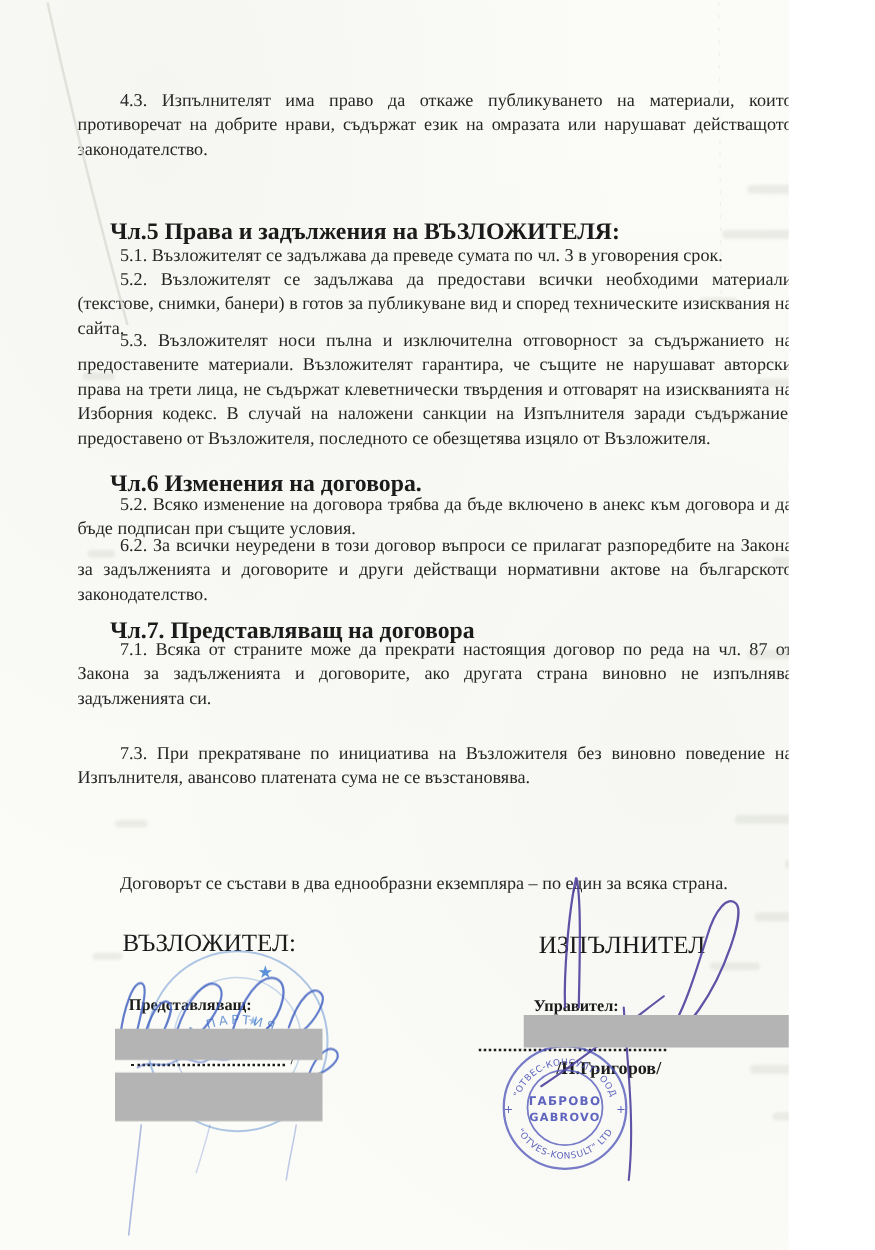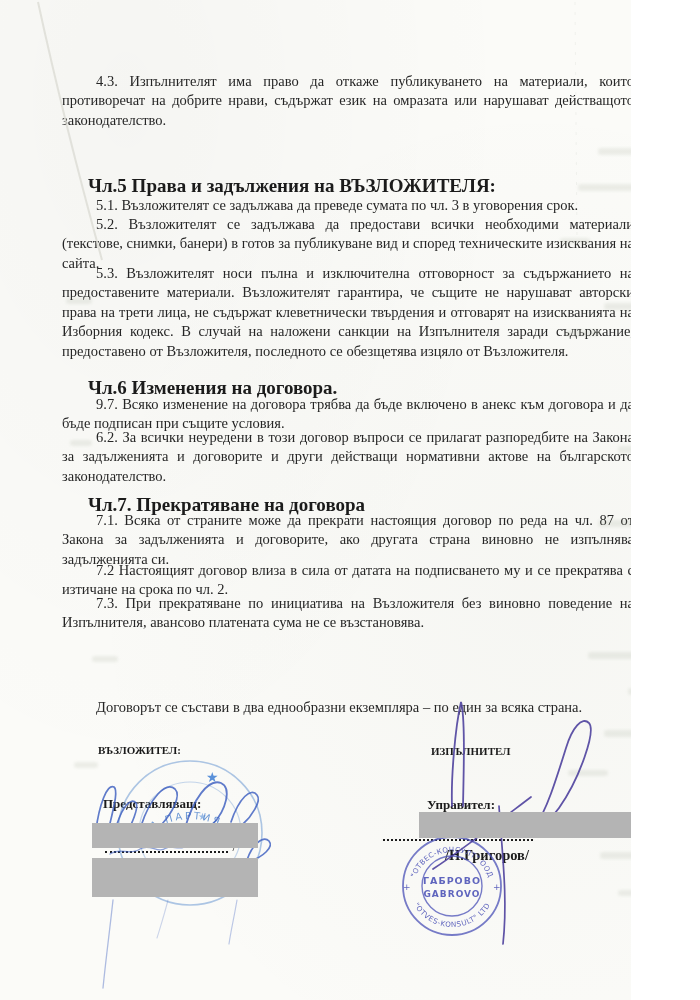--- a/index.html
+++ b/index.html
@@ -12,21 +12,21 @@
     font-family:"Liberation Serif", serif; color:#242424;
   }
   .para{
     position:absolute; left:62px; width:572px;
     font-size:14.5px; line-height:19.4px; text-align:justify;
     text-indent:34px; color:#262626;
   }
   .head{
     position:absolute; left:88px; font-size:19px; font-weight:bold; color:#1b1b1b;
   }
-  .sig-label{ position:absolute; font-size:11px; font-weight:bold; color:#1b1b1b; }
+  .sig-label{ position:absolute; font-size:20px; font-weight:normal; color:#1b1b1b; }
   .sig-sublabel{ position:absolute; font-size:13px; font-weight:bold; color:#1b1b1b; }
   .sig-name{ position:absolute; font-size:14.5px; font-weight:bold; color:#1b1b1b; }
   .dotline{
     position:absolute; height:3px; border-bottom:2.6px dotted #1c1c1c; z-index:4;
   }
   .dotline .slash{
     position:absolute; right:-8px; top:-9px; font-size:13px; color:#1c1c1c;
     font-family:"Liberation Serif", serif;
   }
   .redaction{ position:absolute; background:#b4b4b4; z-index:9; }
@@ -36,25 +36,24 @@
 <body>
 
 <div class="page">
 
   <div class="para" style="top:72px">4.3. Изпълнителят има право да откаже публикуването на материали, които противоречат на добрите нрави, съдържат език на омразата или нарушават действащото законодателство.</div>
   <div class="head" style="top:175px">Чл.5 Права и задължения на  ВЪЗЛОЖИТЕЛЯ:</div>
   <div class="para" style="top:196px">5.1. Възложителят се задължава да преведе сумата по чл. 3 в уговорения срок.</div>
   <div class="para" style="top:215px">5.2. Възложителят се задължава да предостави всички необходими материали (текстове, снимки, банери) в готов за публикуване вид и според техническите изисквания на сайта.</div>
   <div class="para" style="top:264px">5.3. Възложителят носи пълна и изключителна отговорност за съдържанието на предоставените материали. Възложителят гарантира, че същите не нарушават авторски права на трети лица, не съдържат клеветнически твърдения и отговарят на изискванията на Изборния кодекс. В случай на наложени санкции на Изпълнителя заради съдържание, предоставено от Възложителя, последното се обезщетява изцяло от Възложителя.</div>
   <div class="head" style="top:377px">Чл.6 Изменения на договора.</div>
-  <div class="para" style="top:395px">9.7. Всяко изменение на договора трябва да бъде включено в анекс към договора и да бъде подписан при същите условия.</div>
+  <div class="para" style="top:395px">5.2. Всяко изменение на договора трябва да бъде включено в анекс към договора и да бъде подписан при същите условия.</div>
   <div class="para" style="top:428px">6.2. За всички неуредени в този договор въпроси се прилагат разпоредбите на Закона за задълженията и договорите и други действащи нормативни актове на българското законодателство.</div>
-  <div class="head" style="top:494px">Чл.7. Прекратяване на договора</div>
+  <div class="head" style="top:494px">Чл.7. Представляващ на договора</div>
   <div class="para" style="top:511px">7.1. Всяка от страните може да прекрати настоящия договор по реда на чл. 87 от Закона за задълженията и договорите, ако другата страна виновно не изпълнява задълженията си.</div>
-  <div class="para" style="top:561px">7.2 Настоящият договор влиза в сила от датата на подписването му и се прекратява с изтичане на срока по чл. 2.</div>
   <div class="para" style="top:594px">7.3. При прекратяване по инициатива на Възложителя без виновно поведение на Изпълнителя, авансово платената сума не се възстановява.</div>
   <div class="para" style="top:698px">Договорът се състави в два еднообразни екземпляра – по един за всяка  страна.</div>
 
   <div class="sig-label" style="left:98px;  top:744px">ВЪЗЛОЖИТЕЛ:</div>
   <div class="sig-label" style="left:431px; top:745px">ИЗПЪЛНИТЕЛ</div>
   <div class="sig-sublabel" style="left:103px; top:796px">Представляващ:</div>
   <div class="sig-sublabel" style="left:427px; top:797px">Управител:</div>
   <div class="sig-name" style="left:445px; top:847px">/Н.Григоров/</div>
 
   <div class="dotline" style="left:105px; top:848px; width:123px;">

